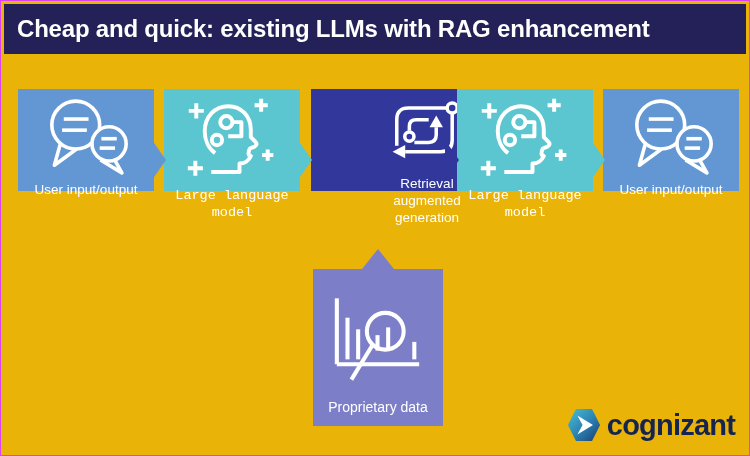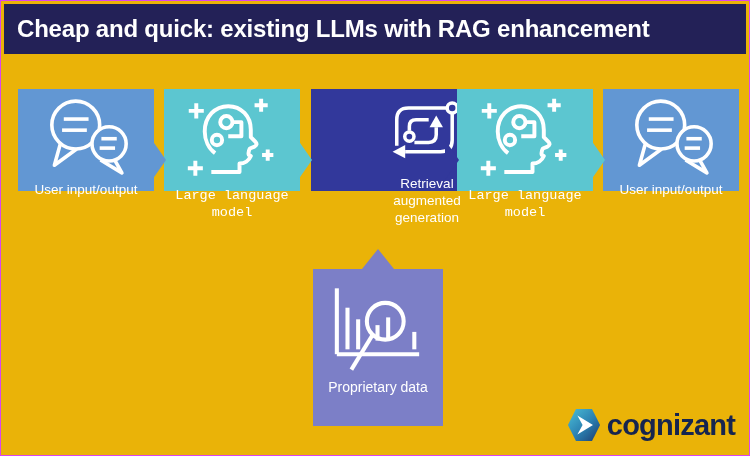--- a/index.html
+++ b/index.html
@@ -37,21 +37,21 @@
   }
   .ar-blue{border-left:14px solid #6297d3;}
   .ar-teal{border-left:14px solid #5cc6d0;}
   .ar-indigo{border-left:14px solid #32389b;}
   
   .data-box{
     position:absolute;left:312px;top:268px;width:130px;height:157px;
     display:flex;flex-direction:column;align-items:center;z-index:1;
   }
   .data-box .icon-wrap{flex:1;display:flex;align-items:center;justify-content:center;padding-top:10px;}
-  .data-box .box-label{height:auto;padding-bottom:31px;color:#fff;font-size:14px;}
+  .data-box .box-label{height:auto;padding-bottom:11px;color:#fff;font-size:14px;}
   .arrow-up{
     position:absolute;left:361px;top:248px;width:0;height:0;z-index:2;
     border-left:16px solid transparent;border-right:16px solid transparent;
     border-bottom:20px solid #7c7fc7;
   }
   
   .logo{
     position:absolute;right:14px;bottom:11px;display:flex;align-items:center;
   }
   .logo .gem{width:34px;height:38px;margin-right:6px;}

